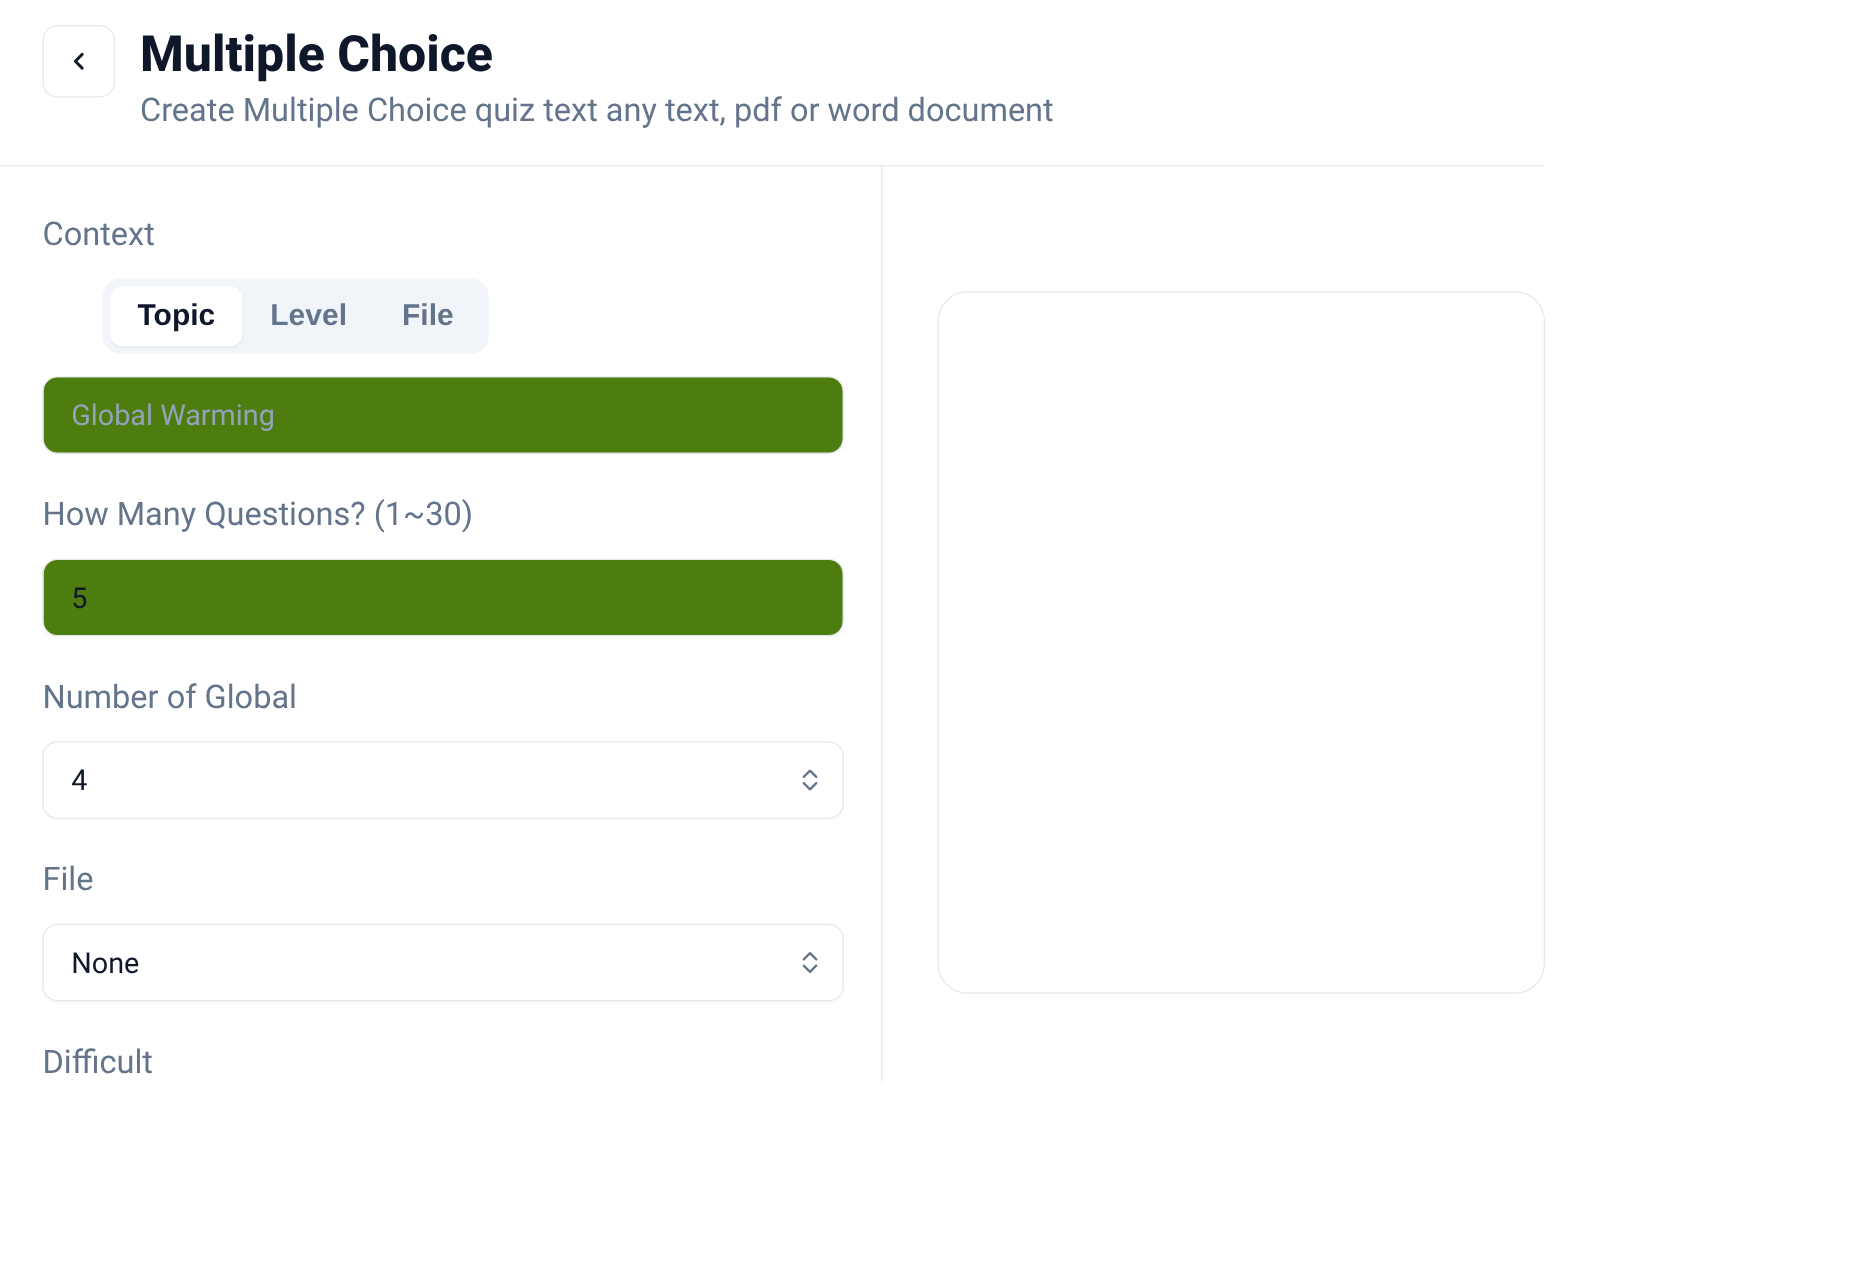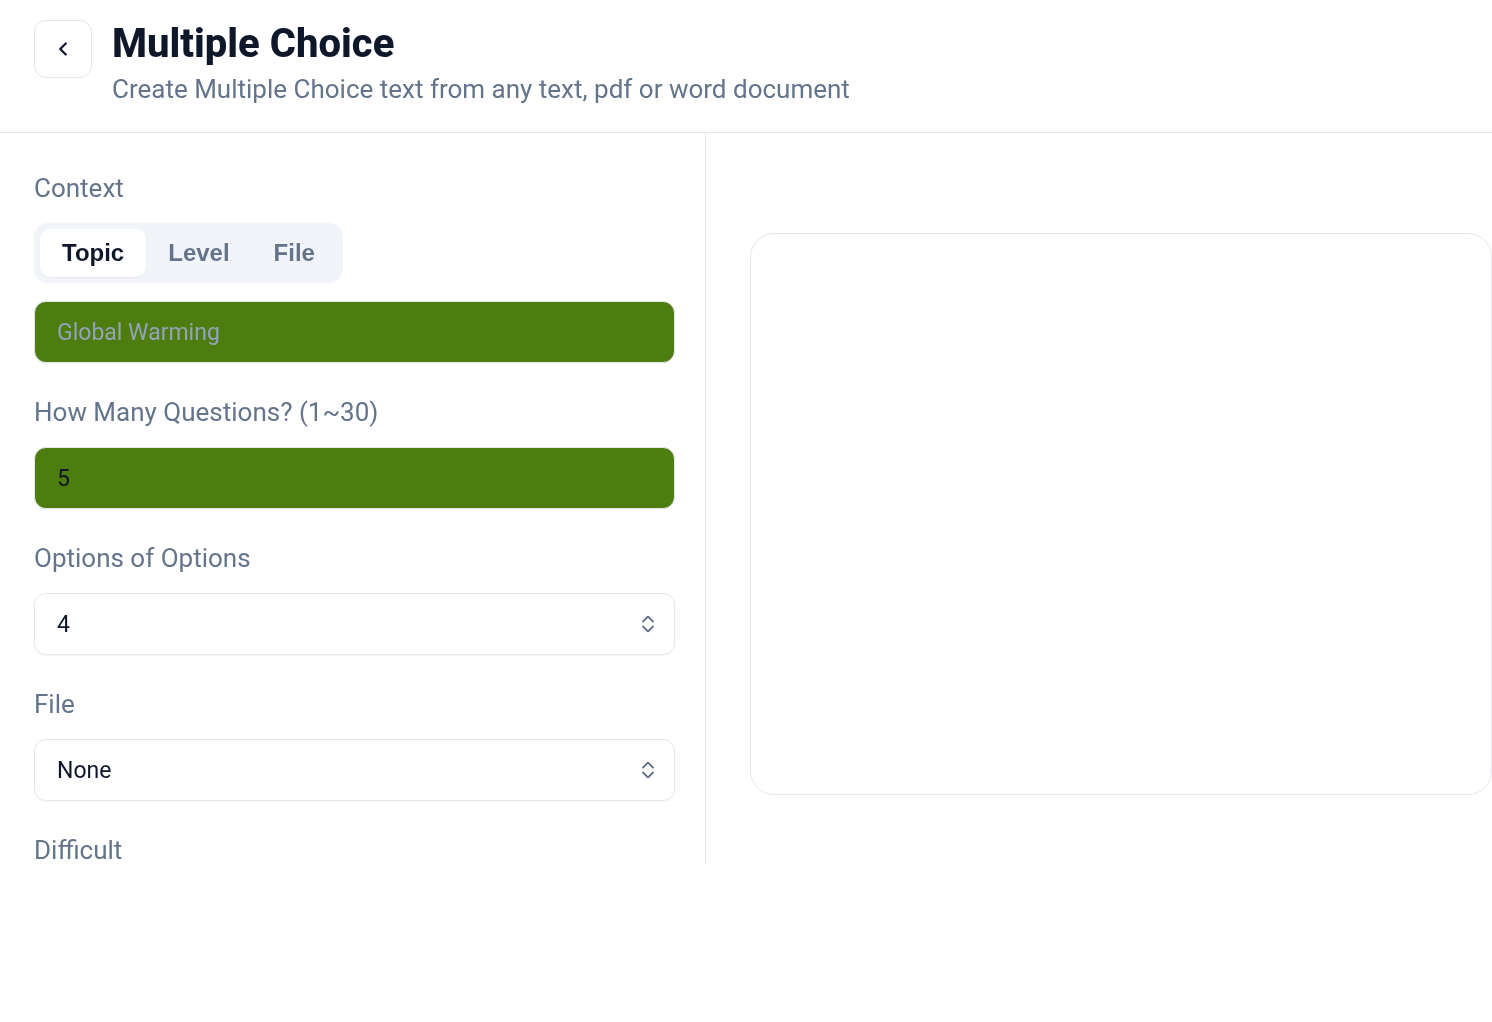--- a/index.html
+++ b/index.html
@@ -7,21 +7,21 @@
       padding: 0;
       box-sizing: border-box;
     }
     body {
       font-family: -apple-system, BlinkMacSystemFont, "Segoe UI", Roboto, Helvetica, Arial, sans-serif;
       background: #ffffff;
       color: #111827;
       font-size: 16px;
     }
     .page {
-      width: 1492px;
+      width: 1236px;
       min-height: 1022px;
     }
     .header {
       display: flex;
       align-items: flex-start;
       padding: 20px 30px 28px 34px;
       border-bottom: 1px solid #e5e7eb;
       gap: 20px;
     }
     .back-button {
@@ -85,20 +85,21 @@
     .field-block {
       margin-bottom: 34px;
     }
     .seg-group {
       display: inline-flex;
       background: #f1f5f9;
       border-radius: 14px;
       padding: 6px;
       gap: 0;
       margin-bottom: 18px;
+      margin-left: 48px;
     }
     .seg-item {
       padding: 10px 22px;
       font-size: 24px;
       font-weight: 600;
       color: #64748b;
       border-radius: 10px;
       cursor: pointer;
       background: transparent;
       border: none;
@@ -164,21 +165,21 @@
 
 <div class="page">
   <div class="header">
     <button class="back-button">
       <svg viewBox="0 0 24 24" fill="none" stroke="#0f172a" stroke-width="2.5" stroke-linecap="round" stroke-linejoin="round">
         <polyline points="15 18 9 12 15 6"></polyline>
       </svg>
     </button>
     <div class="header-text">
       <h1 class="title">Multiple Choice</h1>
-      <p class="subtitle">Create Multiple Choice text from any text, pdf or word document</p>
+      <p class="subtitle">Create Multiple Choice quiz text any text, pdf or word document</p>
     </div>
   </div>
 
   <div class="body">
     <div class="form-column">
 
       <div class="field-block">
         <div class="field-label">Context</div>
         <div class="seg-group">
           <button class="seg-item active">Topic</button>
@@ -187,21 +188,21 @@
         </div>
         <input type="text" class="text-input" placeholder="Global Warming" style="">
       </div>
 
       <div class="field-block">
         <div class="field-label">How Many Questions? (1~30)</div>
         <input type="text" class="text-input" value="5" style="">
       </div>
 
       <div class="field-block">
-        <div class="field-label">Options of Options</div>
+        <div class="field-label">Number of Global</div>
         <div class="select-wrap">
           <div class="select-input">
             <span>4</span>
           </div>
           <div class="select-chevrons">
             <svg viewBox="0 0 14 8" fill="none" stroke="currentColor" stroke-width="1.8" stroke-linecap="round" stroke-linejoin="round">
                 <polyline points="2 6 7 1 12 6"></polyline>
               </svg>
             <svg viewBox="0 0 14 8" fill="none" stroke="currentColor" stroke-width="1.8" stroke-linecap="round" stroke-linejoin="round">
                 <polyline points="2 2 7 7 12 2"></polyline>

